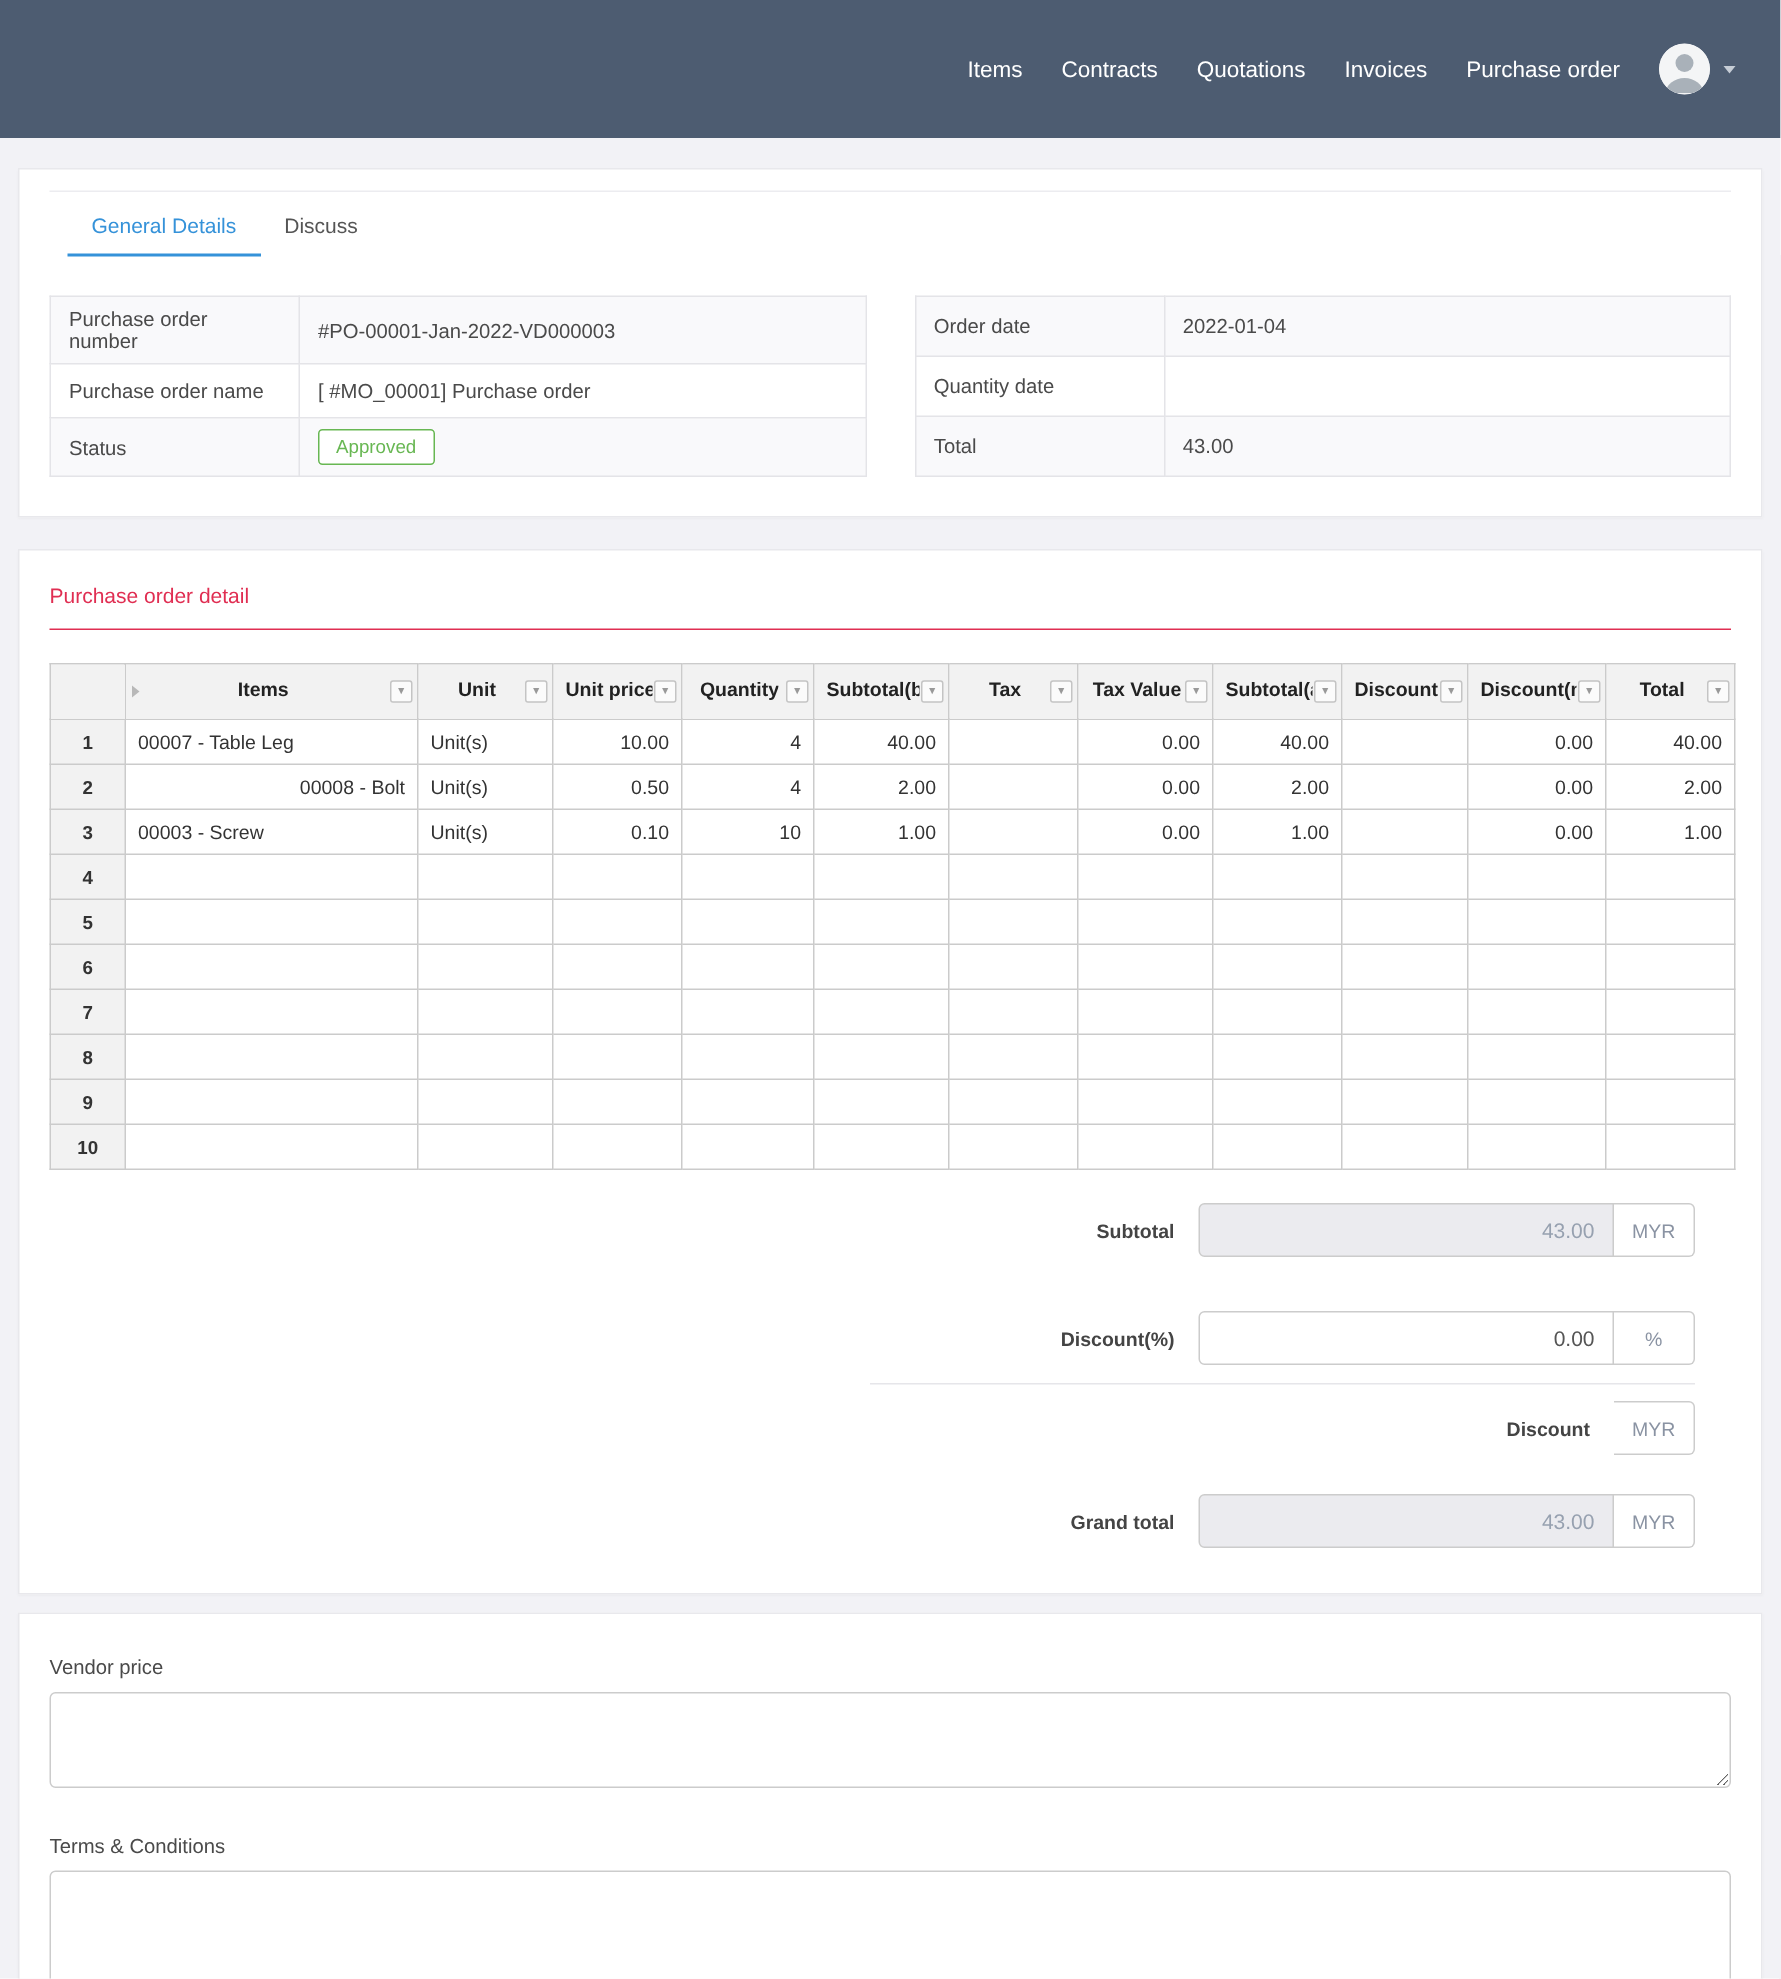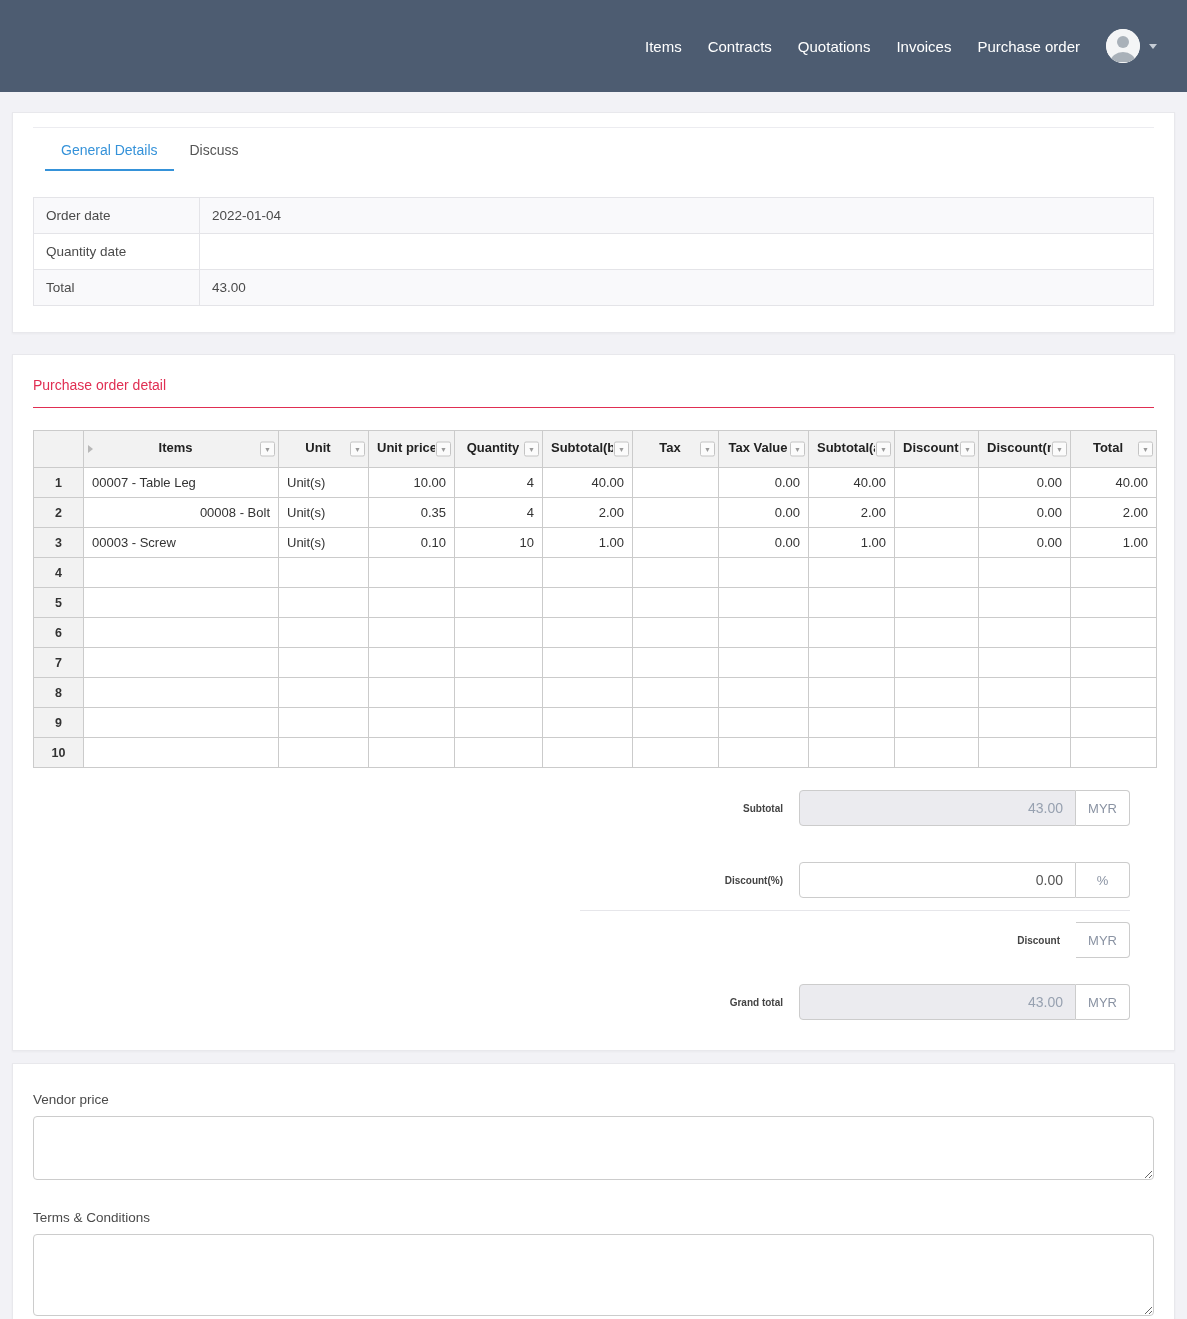--- a/index.html
+++ b/index.html
@@ -60,21 +60,21 @@
     border-top:4px solid transparent; border-bottom:4px solid transparent; border-left:5px solid #b8b8b8; }
 
   
   .summary { margin-top:22px; padding-right:24px; }
   .sum-row { display:flex; justify-content:flex-end; align-items:center; gap:16px; }
   .row-subtotal { margin-top:22px; }
   .row-discpct  { margin-top:36px; }
   .row-discount { margin-top:11px; }
   .row-grand    { margin-top:26px; }
   .sum-divider  { border-top:1px solid #e6e6ea; width:550px; margin:12px 0 0 auto; }
-  .sum-label { font-size:10px; font-weight:bold; color:#444; }
+  .sum-label { font-size:13px; font-weight:bold; color:#444; }
   .igroup { display:flex; }
   .igroup input { width:277px; height:36px; border:1px solid #ccc; border-radius:4px 0 0 4px;
     text-align:right; padding:0 12px; font-size:14px; color:#555; outline:none;
     font-family:"Liberation Sans",sans-serif; }
   .igroup input:disabled { background:#ebebef; color:#97a1b0; }
   .addon { width:54px; height:36px; border:1px solid #ccc; border-left:none; border-radius:0 4px 4px 0;
     display:flex; align-items:center; justify-content:center; font-size:13px; color:#8a93a3; background:#fff; }
 
   
   .note-label { font-size:13.5px; color:#4a4a4a; margin-bottom:9px; }
@@ -105,20 +105,38 @@
 </div>
 
 <div class="card card1">
   <div class="topline"></div>
   <div class="tabs">
     <div class="tab active">General Details</div>
     <div class="tab">Discuss</div>
   </div>
 
   <div class="info-row">
+    <table class="info-table">
+      <tbody>
+          <tr>
+        <td class="lbl">Purchase order number</td>
+        <td>#PO-00001-Jan-2022-VD000003</td>
+      </tr>
+      <tr>
+        <td class="lbl">Purchase order name</td>
+        <td>[ #MO_00001] Purchase order</td>
+      </tr>
+      <tr>
+        <td class="lbl">Status</td>
+        <td>
+          <span class="badge-approved">Approved</span>
+        </td>
+      </tr>
+    </tbody>
+      </table>
     <table class="info-table">
       <tbody>
           <tr>
         <td class="lbl">Order date</td>
         <td>2022-01-04</td>
       </tr>
       <tr>
         <td class="lbl">Quantity date</td>
         <td></td>
       </tr>
@@ -177,21 +195,21 @@
           <td style="text-align: right;">0.00</td>
           <td style="text-align: right;">40.00</td>
           <td style="text-align: right;"></td>
           <td style="text-align: right;">0.00</td>
           <td style="text-align: right;">40.00</td>
         </tr>
         <tr>
           <th class="rownum">2</th>
           <td style="text-align: right;">00008 - Bolt</td>
           <td style="text-align: left;">Unit(s)</td>
-          <td style="text-align: right;">0.35</td>
+          <td style="text-align: right;">0.50</td>
           <td style="text-align: right;">4</td>
           <td style="text-align: right;">2.00</td>
           <td style="text-align: left;"></td>
           <td style="text-align: right;">0.00</td>
           <td style="text-align: right;">2.00</td>
           <td style="text-align: right;"></td>
           <td style="text-align: right;">0.00</td>
           <td style="text-align: right;">2.00</td>
         </tr>
         <tr>

